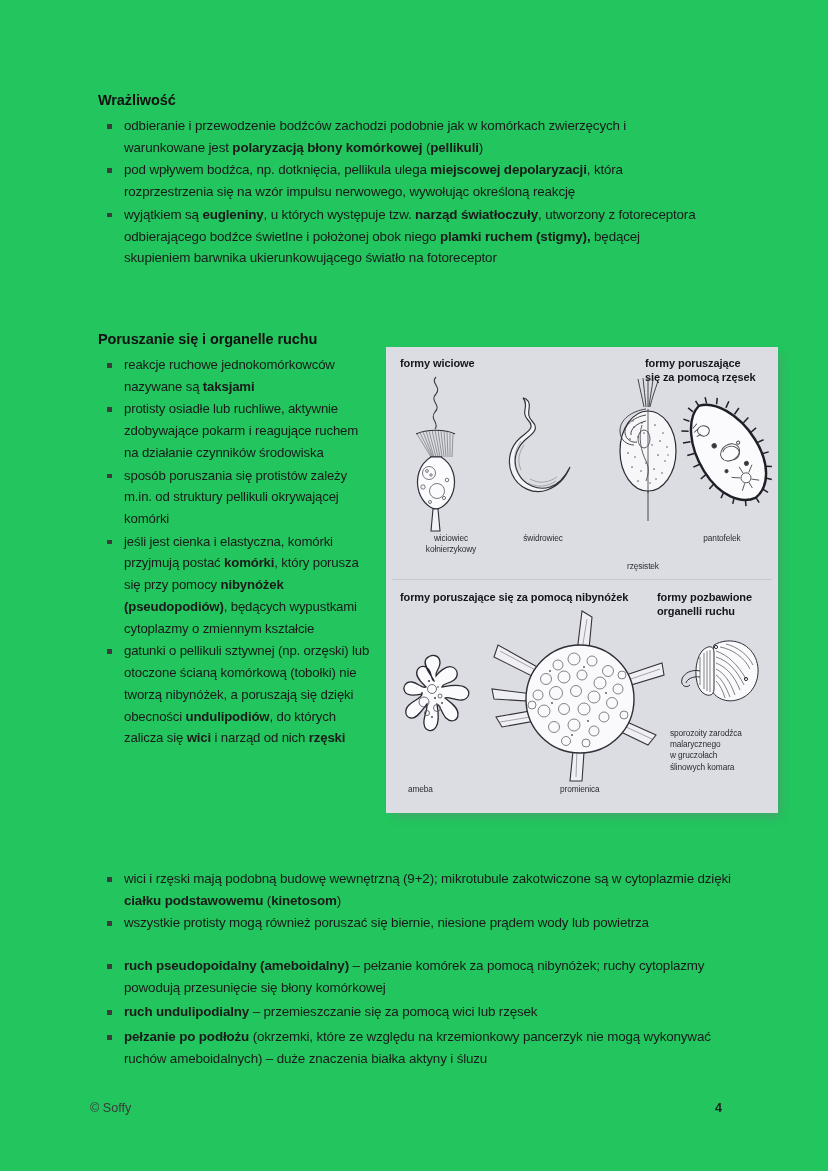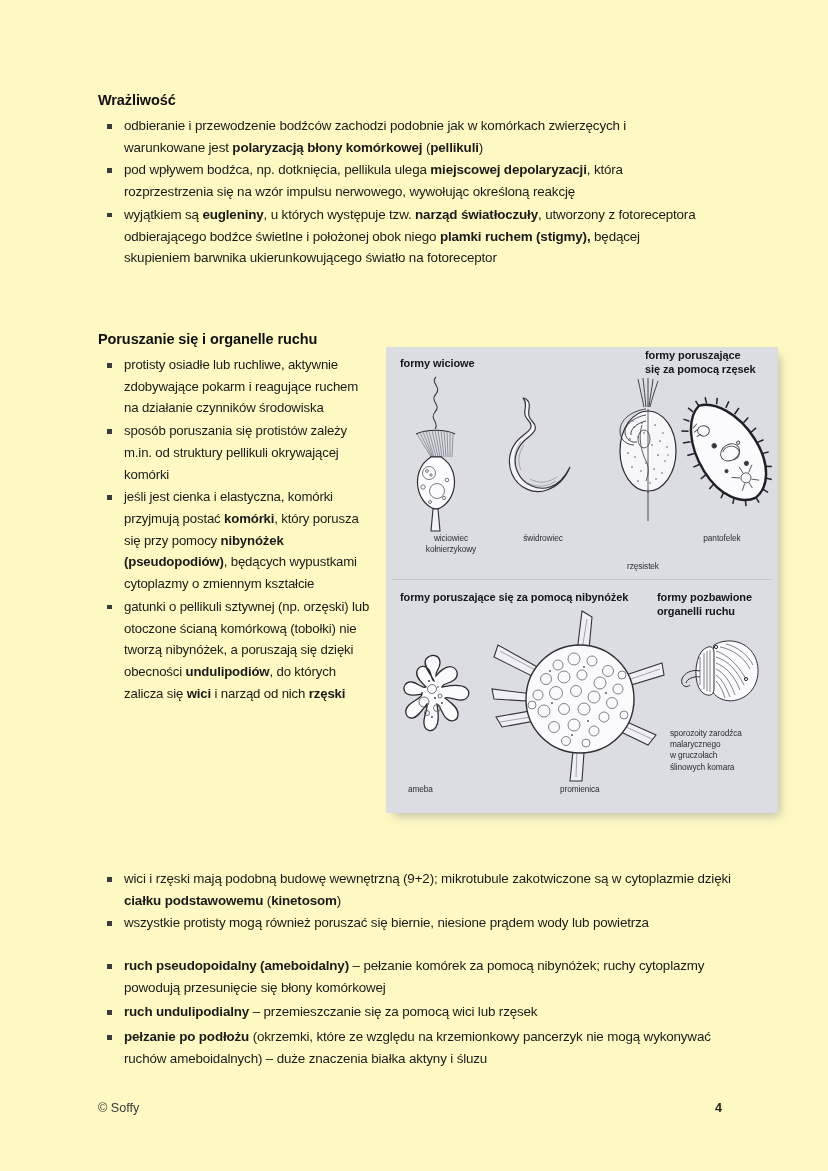--- a/index.html
+++ b/index.html
@@ -11,21 +11,21 @@
     width: 828px;
     height: 1171px;
     position: relative;
     font-family: "Liberation Sans", sans-serif;
     color: #1a1a1a;
     overflow: hidden;
   }
   .page {
     position: absolute;
     inset: 0;
-    background: #fef9c3;
+    background: #22c55e;
   }
 
   
   h2.section-heading {
     font-size: 14.5px;
     font-weight: bold;
     letter-spacing: -0.1px;
     margin: 0;
     color: #111;
   }
@@ -128,21 +128,21 @@
   .fig-divider {
     position: absolute;
     background: #c6c6d0;
   }
   .drawing { position: absolute; }
   .drawing svg { display: block; overflow: visible; }
 
   
   #footer-copyright {
     position: absolute;
-    left: 98px;
+    left: 90px;
     top: 1101px;
     font-size: 12.6px;
     color: #3a3a3a;
   }
   #footer-page-number {
     position: absolute;
     left: 715px;
     top: 1101px;
     font-size: 12.6px;
     font-weight: bold;
@@ -160,20 +160,21 @@
         <li><span>odbieranie i przewodzenie bodźców zachodzi podobnie jak w komórkach zwierzęcych i warunkowane jest </span><b>polaryzacją błony komórkowej</b><span> (</span><b>pellikuli</b><span>)</span></li>
         <li><span>pod wpływem bodźca, np. dotknięcia, pellikula ulega </span><b>miejscowej depolaryzacji</b><span>, która rozprzestrzenia się na wzór impulsu nerwowego, wywołując określoną reakcję</span></li>
         <li><span>wyjątkiem są </span><b>eugleniny</b><span>, u których występuje tzw. </span><b>narząd światłoczuły</b><span>, utworzony z fotoreceptora odbierającego bodźce świetlne i położonej obok niego </span><b>plamki ruchem (stigmy),</b><span> będącej skupieniem barwnika ukierunkowującego światło na fotoreceptor</span></li>
       </ul>
   </div>
 
   <h2 id="block-poruszanie-heading" class="section-heading">Poruszanie się i organelle ruchu</h2>
 
   <div id="block-narrow">
     <ul class="bullets">
+        <li><span>reakcje ruchowe jednokomórkowców nazywane są </span><b>taksjami</b></li>
         <li><span>protisty osiadłe lub ruchliwe, aktywnie zdobywające pokarm i reagujące ruchem na działanie czynników środowiska</span></li>
         <li><span>sposób poruszania się protistów zależy m.in. od struktury pellikuli okrywającej komórki</span></li>
         <li><span>jeśli jest cienka i elastyczna, komórki przyjmują postać </span><b>komórki</b><span>, który porusza się przy pomocy </span><b>nibynóżek (pseudopodiów)</b><span>, będących wypustkami cytoplazmy o zmiennym kształcie</span></li>
         <li><span>gatunki o pellikuli sztywnej (np. orzęski) lub otoczone ścianą komórkową (tobołki) nie tworzą nibynóżek, a poruszają się dzięki obecności </span><b>undulipodiów</b><span>, do których zalicza się </span><b>wici</b><span> i narząd od nich </span><b>rzęski</b></li>
       </ul>
   </div>
 
   <div id="block-wide">
     <ul class="bullets">
         <li><span>wici i rzęski mają podobną budowę wewnętrzną (9+2); mikrotubule zakotwiczone są w cytoplazmie dzięki </span><b>ciałku podstawowemu</b><span> (</span><b>kinetosom</b><span>)</span></li>
@@ -187,21 +188,21 @@
         <li><b>ruch undulipodialny</b><span> – przemieszczanie się za pomocą wici lub rzęsek</span></li>
         <li><b> pełzanie po podłożu</b><span> (okrzemki, które ze względu na krzemionkowy pancerzyk nie mogą wykonywać ruchów ameboidalnych) – duże znaczenia białka aktyny i śluzu</span></li>
       </ul>
   </div>
 
   <div id="figure-panel">
 
     <div class="fig-divider" style="left:6px; top:232px; width:380px; height:1px;"></div>
 
     <div class="fig-label" style="left:14px; top:9px;">formy wiciowe</div>
-    <div class="fig-label multiline" style="left:259px; top:1px; white-space:pre-line;">formy poruszające
+    <div class="fig-label multiline" style="left:259px; top:9px; white-space:pre-line;">formy poruszające
 się za pomocą rzęsek</div>
     <div class="fig-label" style="left:14px; top:243px;">formy poruszające się za pomocą nibynóżek</div>
     <div class="fig-label multiline" style="left:271px; top:243px; white-space:pre-line;">formy pozbawione
 organelli ruchu</div>
 
     <div class="drawing" style="left:16px; top:24px;">
       <svg width="72" height="160" viewBox="0 0 72 160">
         <g fill="none" stroke="#3a3a42" stroke-width="1.1">
           <path d="M34 6 C28 12, 40 16, 34 23 C27 30, 40 34, 33 41 C27 48, 38 52, 33 58"></path>
         </g>

